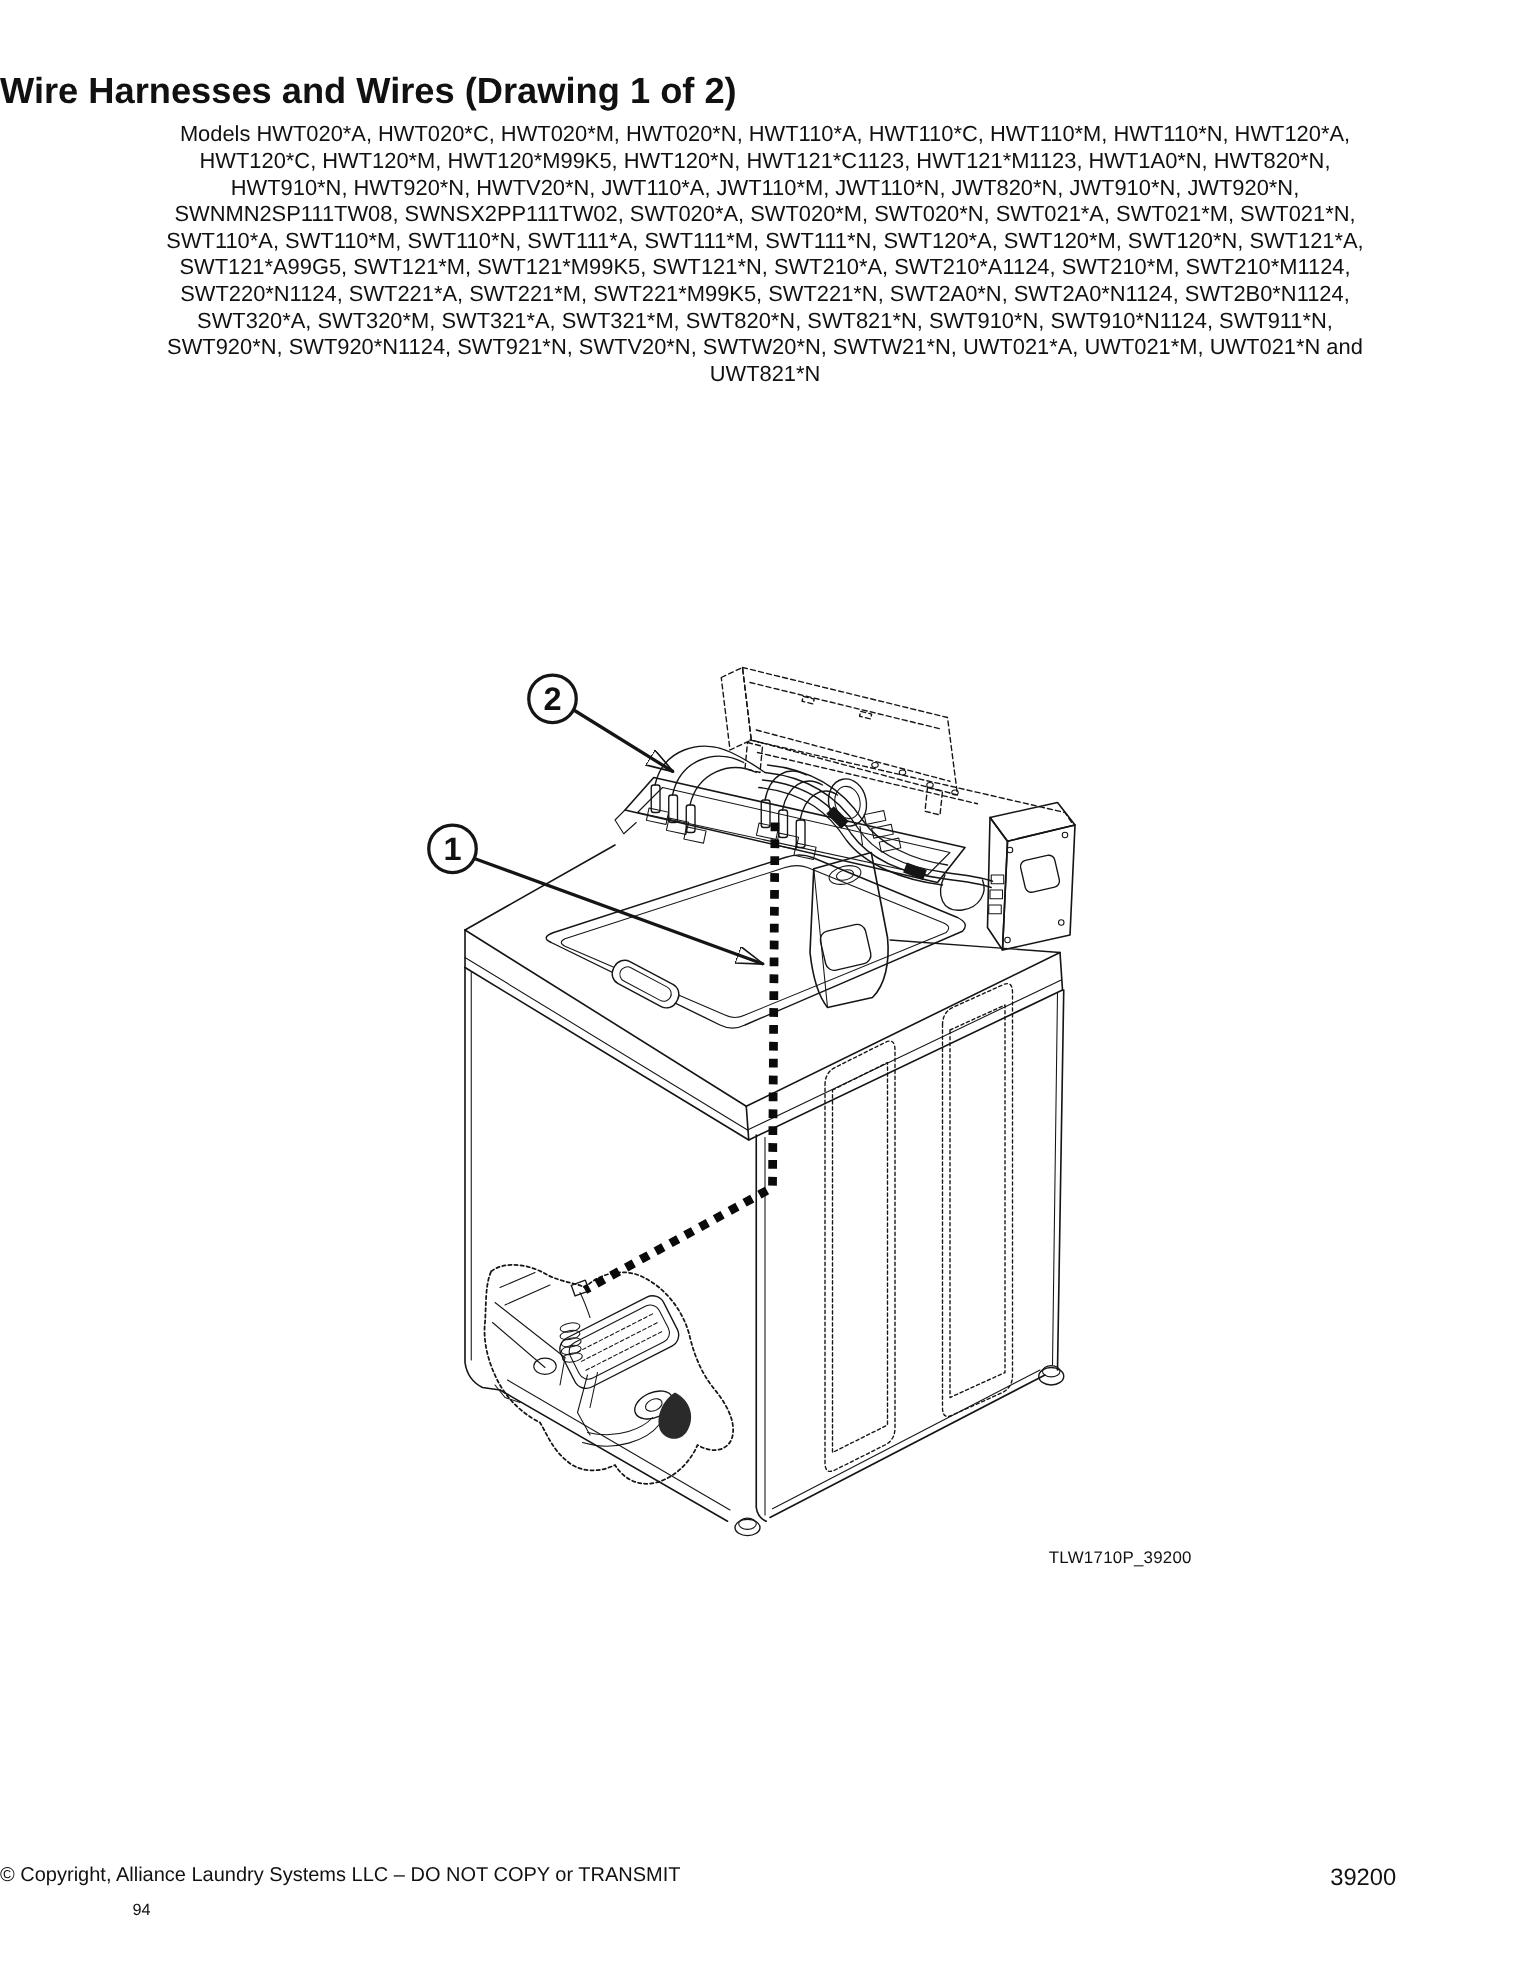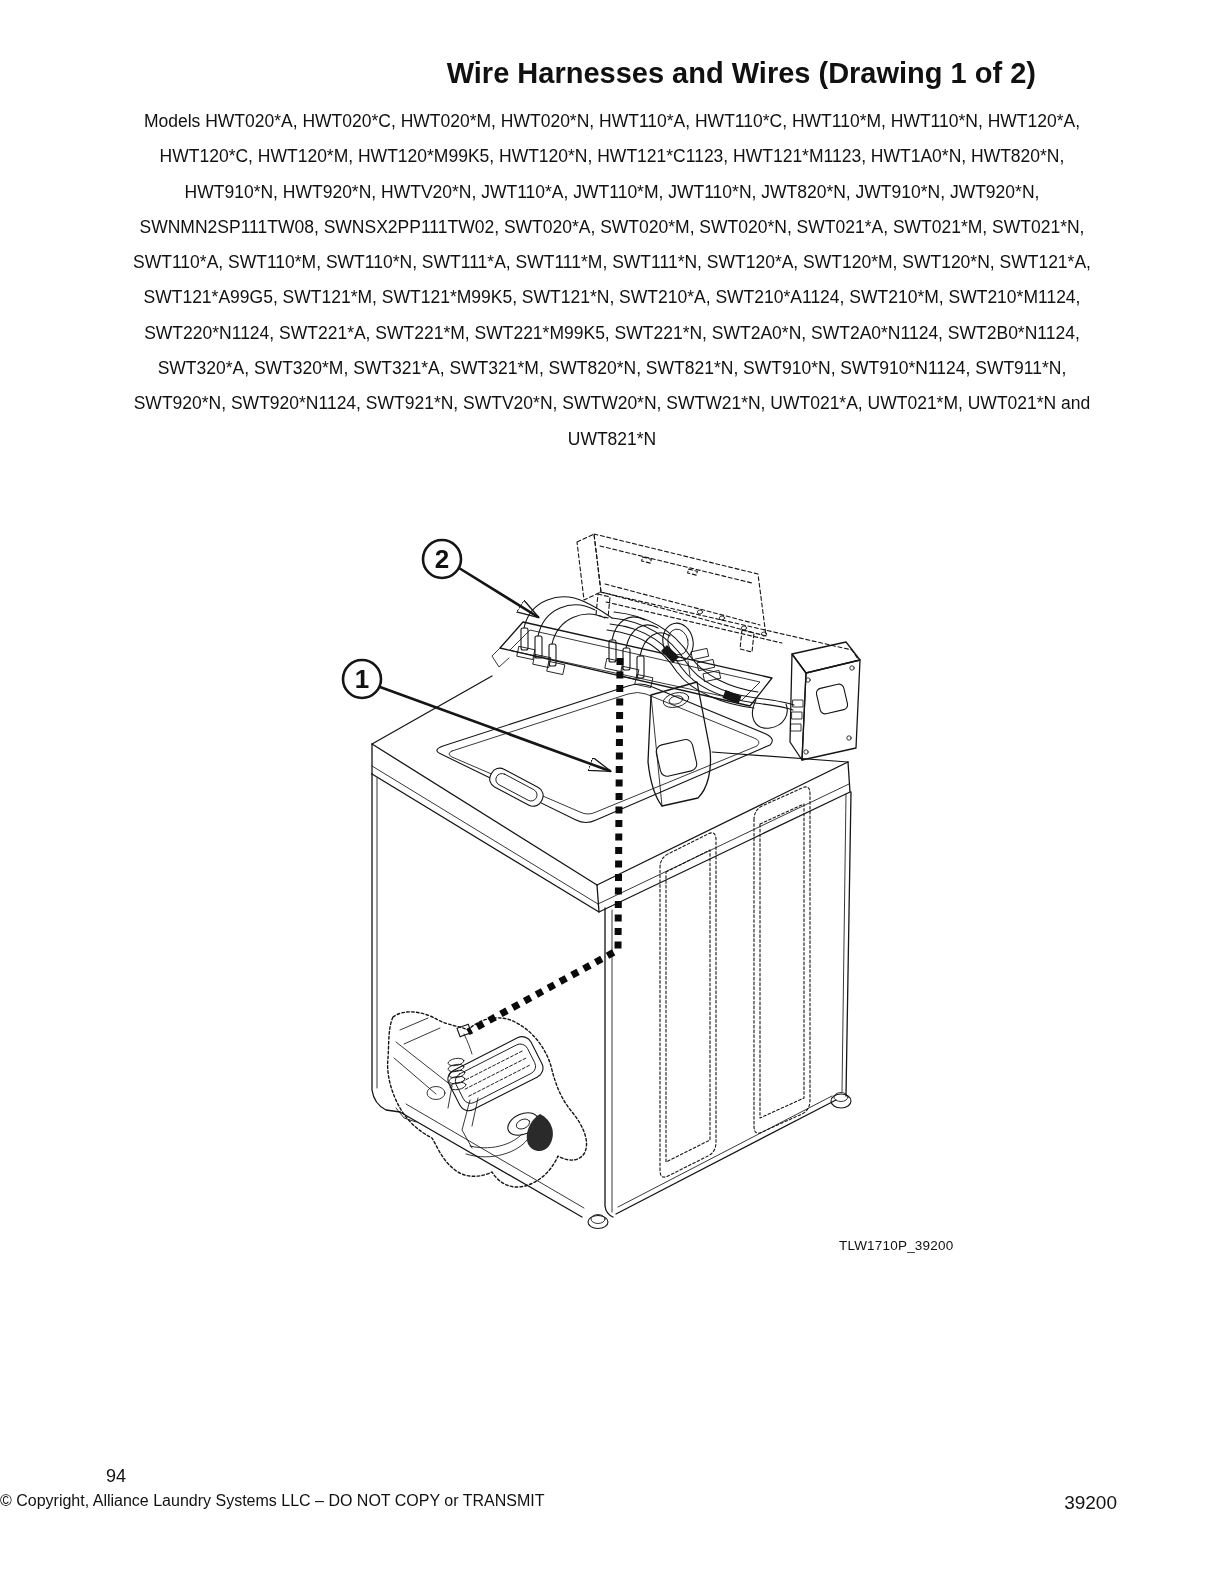--- a/index.html
+++ b/index.html
@@ -7,37 +7,37 @@
     position:relative;
     width:1224px;height:1584px;
     margin:0 auto;
     background:#ffffff;
     font-family:"Liberation Sans",sans-serif;
     color:#111;
     overflow:hidden;
   }
   .title{
     position:absolute;left:0;top:55px;width:1036px;
-    text-align:right;
+    text-align:left;
     font-size:29px;font-weight:bold;line-height:36px;
     letter-spacing:0px;
   }
   .models{
     position:absolute;left:107px;top:97px;width:1010px;
     text-align:center;
     font-size:17.5px;line-height:21.3px;
   }
-  .models div{white-space:nowrap;margin-top:14px;}
+  .models div{white-space:nowrap;}
   .figure-label{
     position:absolute;left:839px;top:1238px;
     font-size:13.5px;letter-spacing:0.2px;
   }
   .footer-page{
-    position:absolute;left:106px;top:1466px;
-    font-size:18px;
+    position:absolute;left:106px;top:1520px;
+    font-size:13px;
   }
   .footer-copy{
     position:absolute;left:0;top:1492px;width:1224px;
     text-align:left;font-size:16px;
   }
   .footer-doc{
     position:absolute;right:107px;top:1492px;
     font-size:19px;
   }
   svg.drawing{position:absolute;left:0;top:0;}

